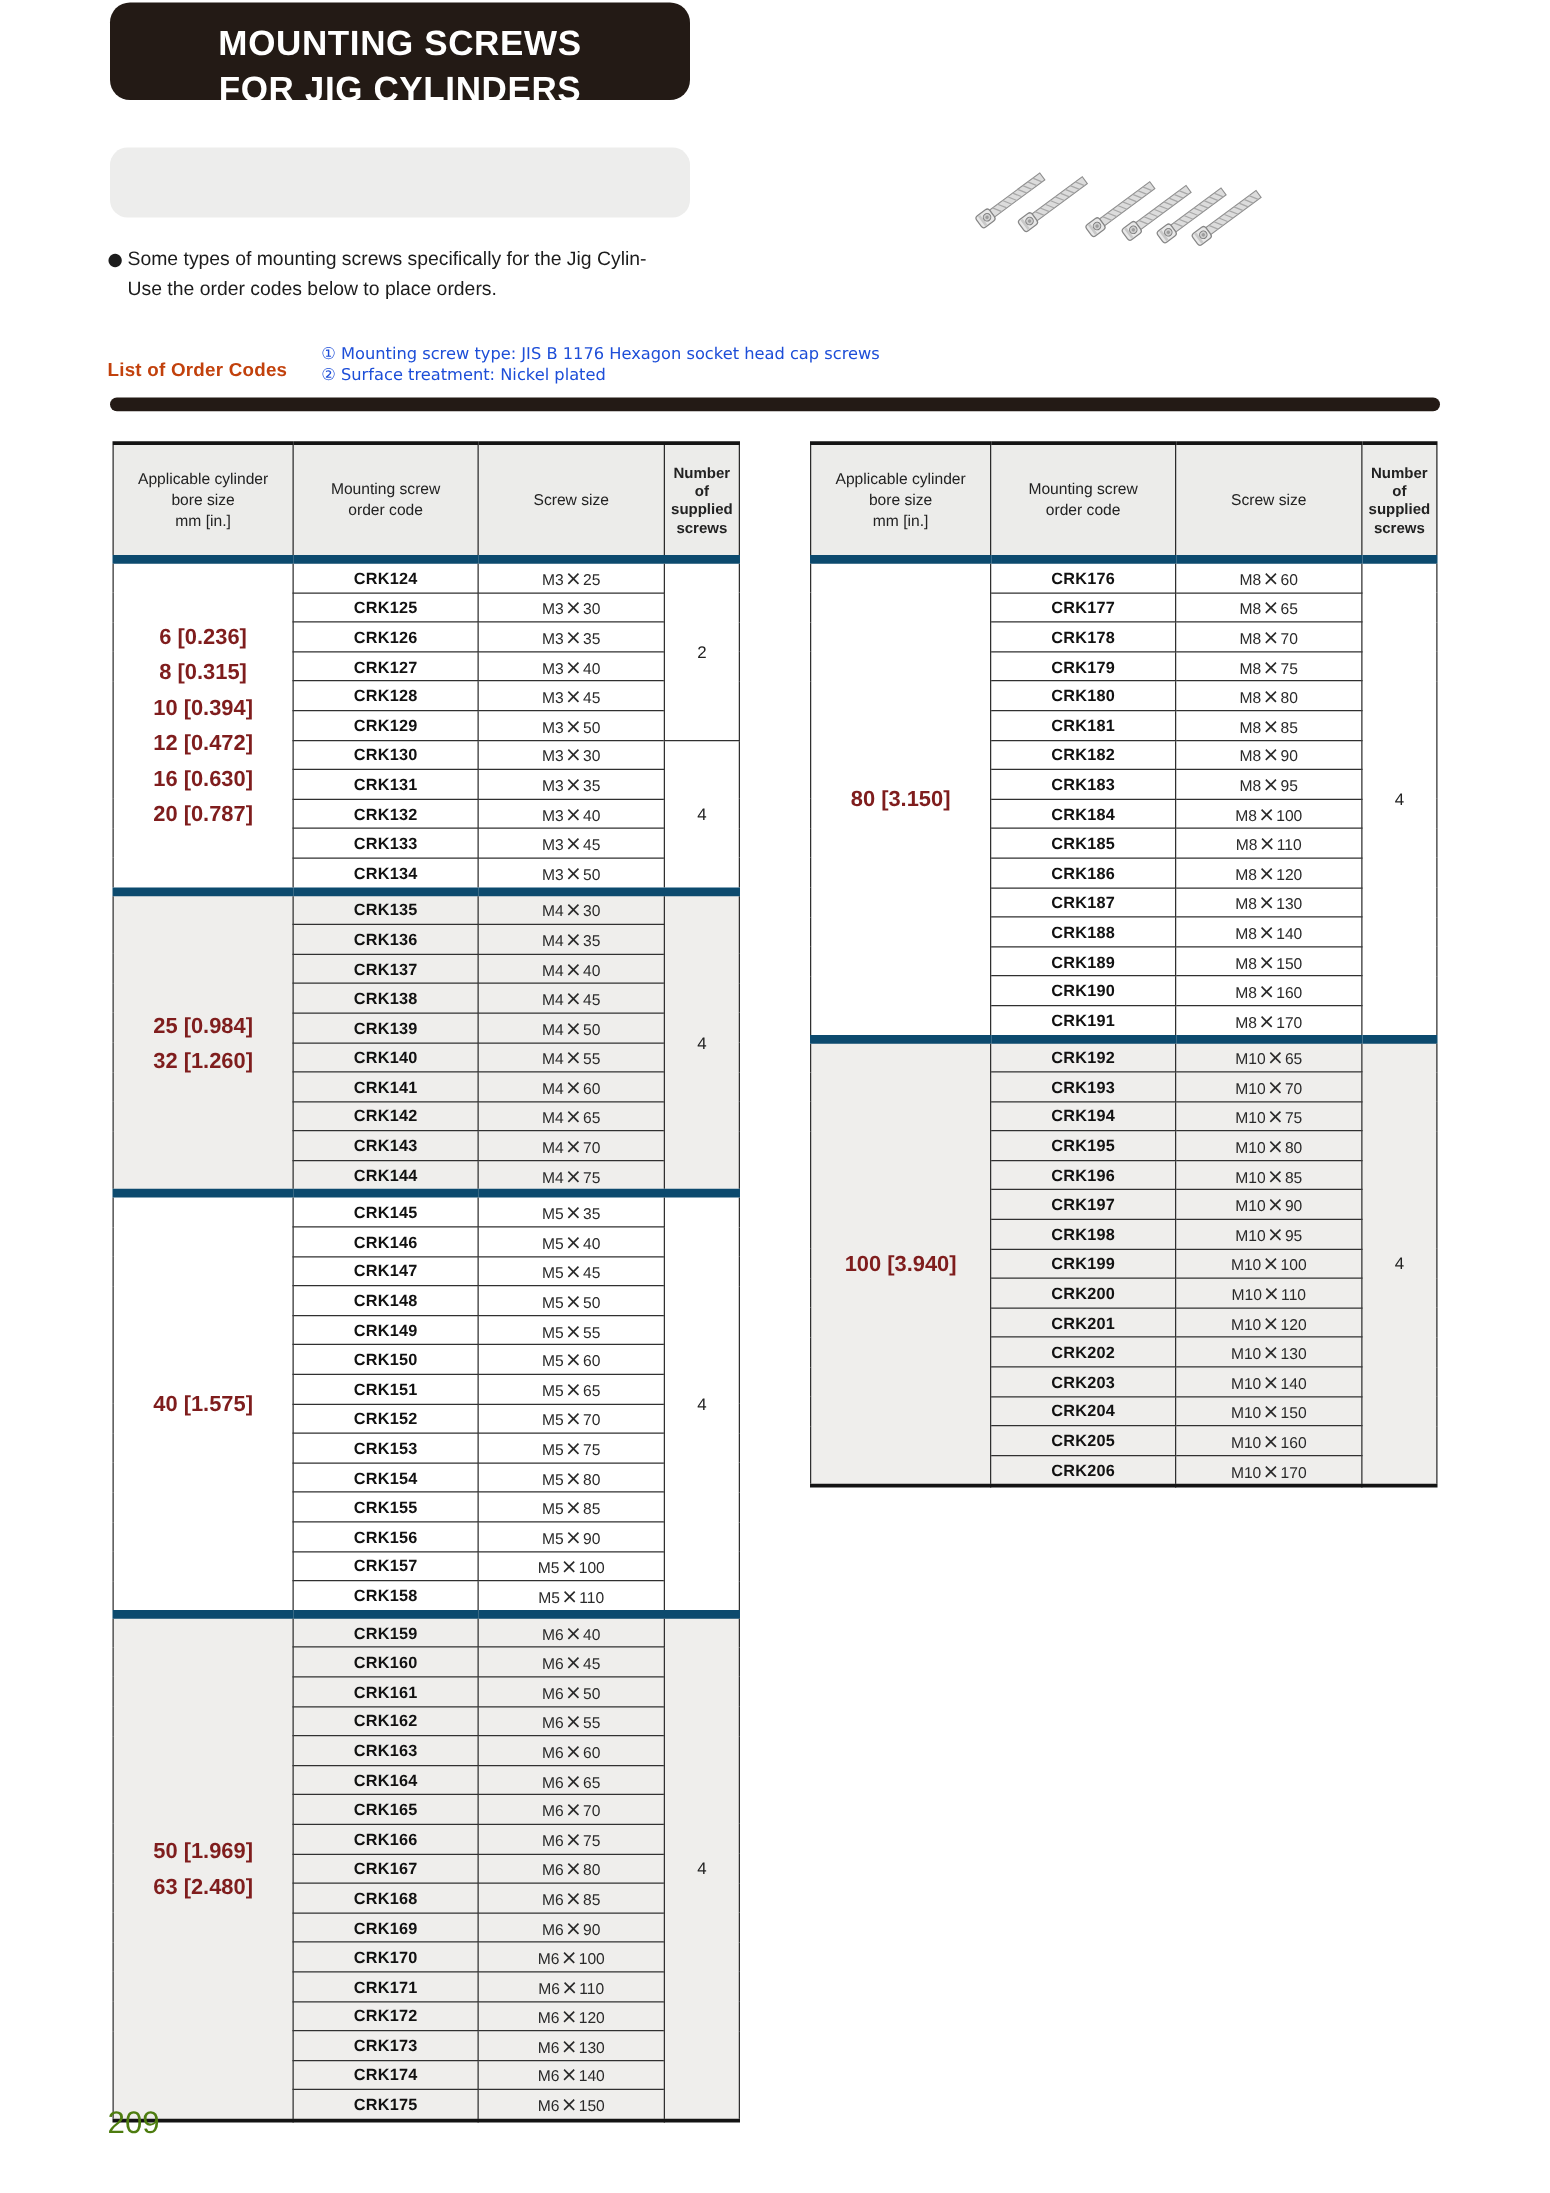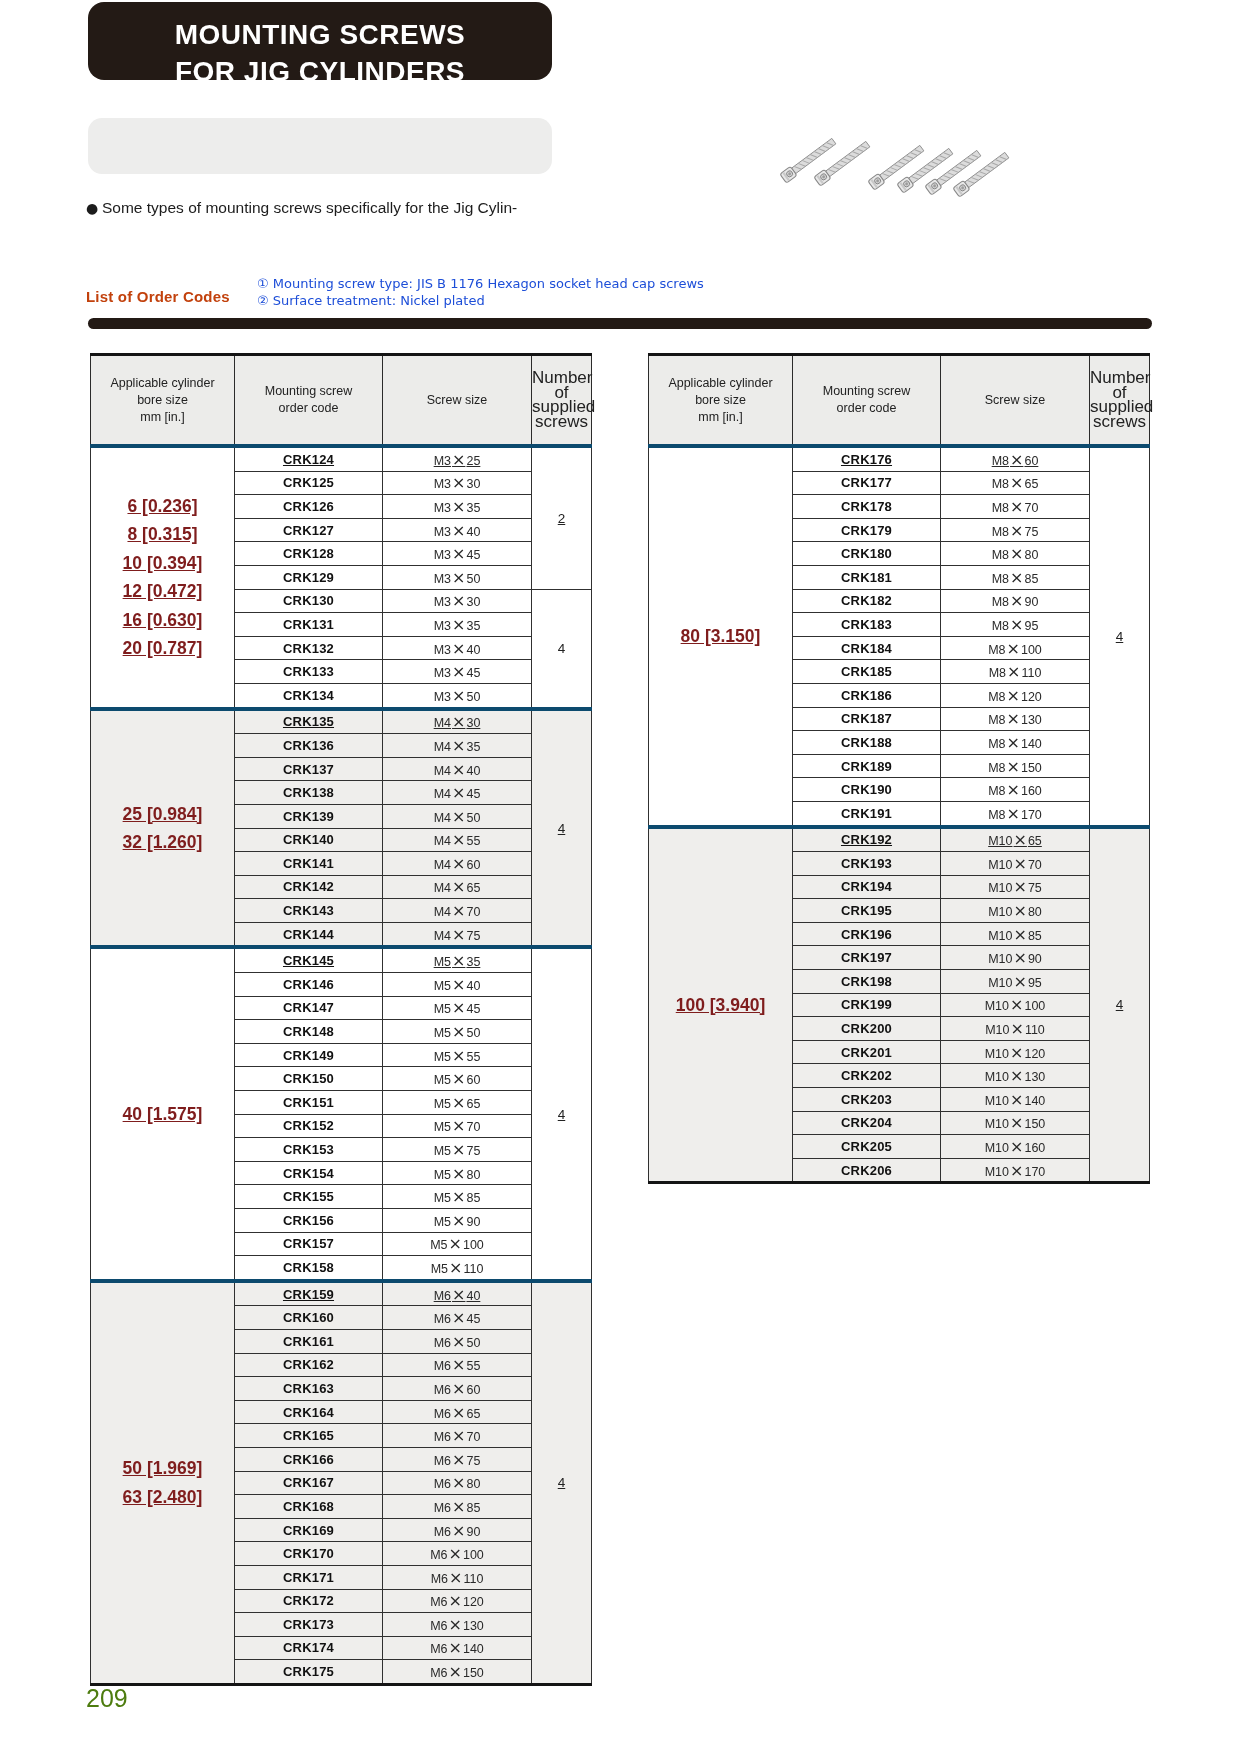--- a/index.html
+++ b/index.html
@@ -35,26 +35,26 @@
     border-top:3px solid #141414; border-bottom:3px solid #141414;
   }
   table.t-left  { left:90px; }
   table.t-right { left:648px; }
   col.c0 { width:144px; } col.c1 { width:148px; } col.c2 { width:149px; } col.c3 { width:60px; }
   .order-table th {
     background:#ececea; border:1px solid #2b2b2b; border-top:3px solid #141414; border-bottom:3px solid #141414;
     font-weight:normal; font-size:12.5px; line-height:17px; color:#222;
     height:88px; vertical-align:middle; text-align:center; padding:0;
   }
-  .order-table th.c3 { font-size:17px; line-height:14.5px; }
+  .order-table th.c3 { font-size:12px; line-height:14.5px;font-weight:bold; }
   .order-table td {
     border:1px solid #303030; height:22.6px; padding:0; vertical-align:middle;
     text-align:center; font-size:12.5px; color:#2a2a2a; background:#ffffff;
   }
-  .order-table tr.gstart td { border-top:4px solid #0c4a6e;text-decoration:underline; }
+  .order-table tr.gstart td { border-top:7px solid #0c4a6e; }
   .order-table tr.shaded td { background:#efeeec; }
   .order-table td.code { font-weight:bold; font-size:13px; color:#111; letter-spacing:0.2px; }
   .order-table td.bore { font-weight:bold; font-size:17.5px; color:#7f1d1d; }
   .order-table td.bore div { line-height:28.5px; }
   .order-table td.num { font-size:13.5px; color:#222; }
   .order-table td.size span.cross { font-family:"DejaVu Sans",sans-serif; font-size:16px; margin:0 1px; }
   
   .page-number { position:absolute; left:86px; top:1684px; font-size:25px; color:#4d7c0f; }
 </style>
 </head>
@@ -86,20 +86,21 @@
     <use href="#screw" transform="translate(149,90) rotate(-36.5)"></use>
     <use href="#screw" transform="translate(177,92) rotate(-36.5)"></use>
     <use href="#screw" transform="translate(205,94) rotate(-36.5)"></use>
   </svg>
 
   <div class="intro">
     <div class="line1">
       <span class="bullet">●</span>
       <span>Some types of mounting screws specifically for the Jig Cylin-</span>
     </div>
+    <div class="cont">Use the order codes below to place orders.</div>
   </div>
 
   <div class="section-heading">List of Order Codes</div>
 
   <div class="notes">
     <div>① Mounting screw type: JIS B 1176 Hexagon socket head cap screws</div>
     <div>② Surface treatment: Nickel plated</div>
   </div>
 
   <div class="divider-bar"></div>

